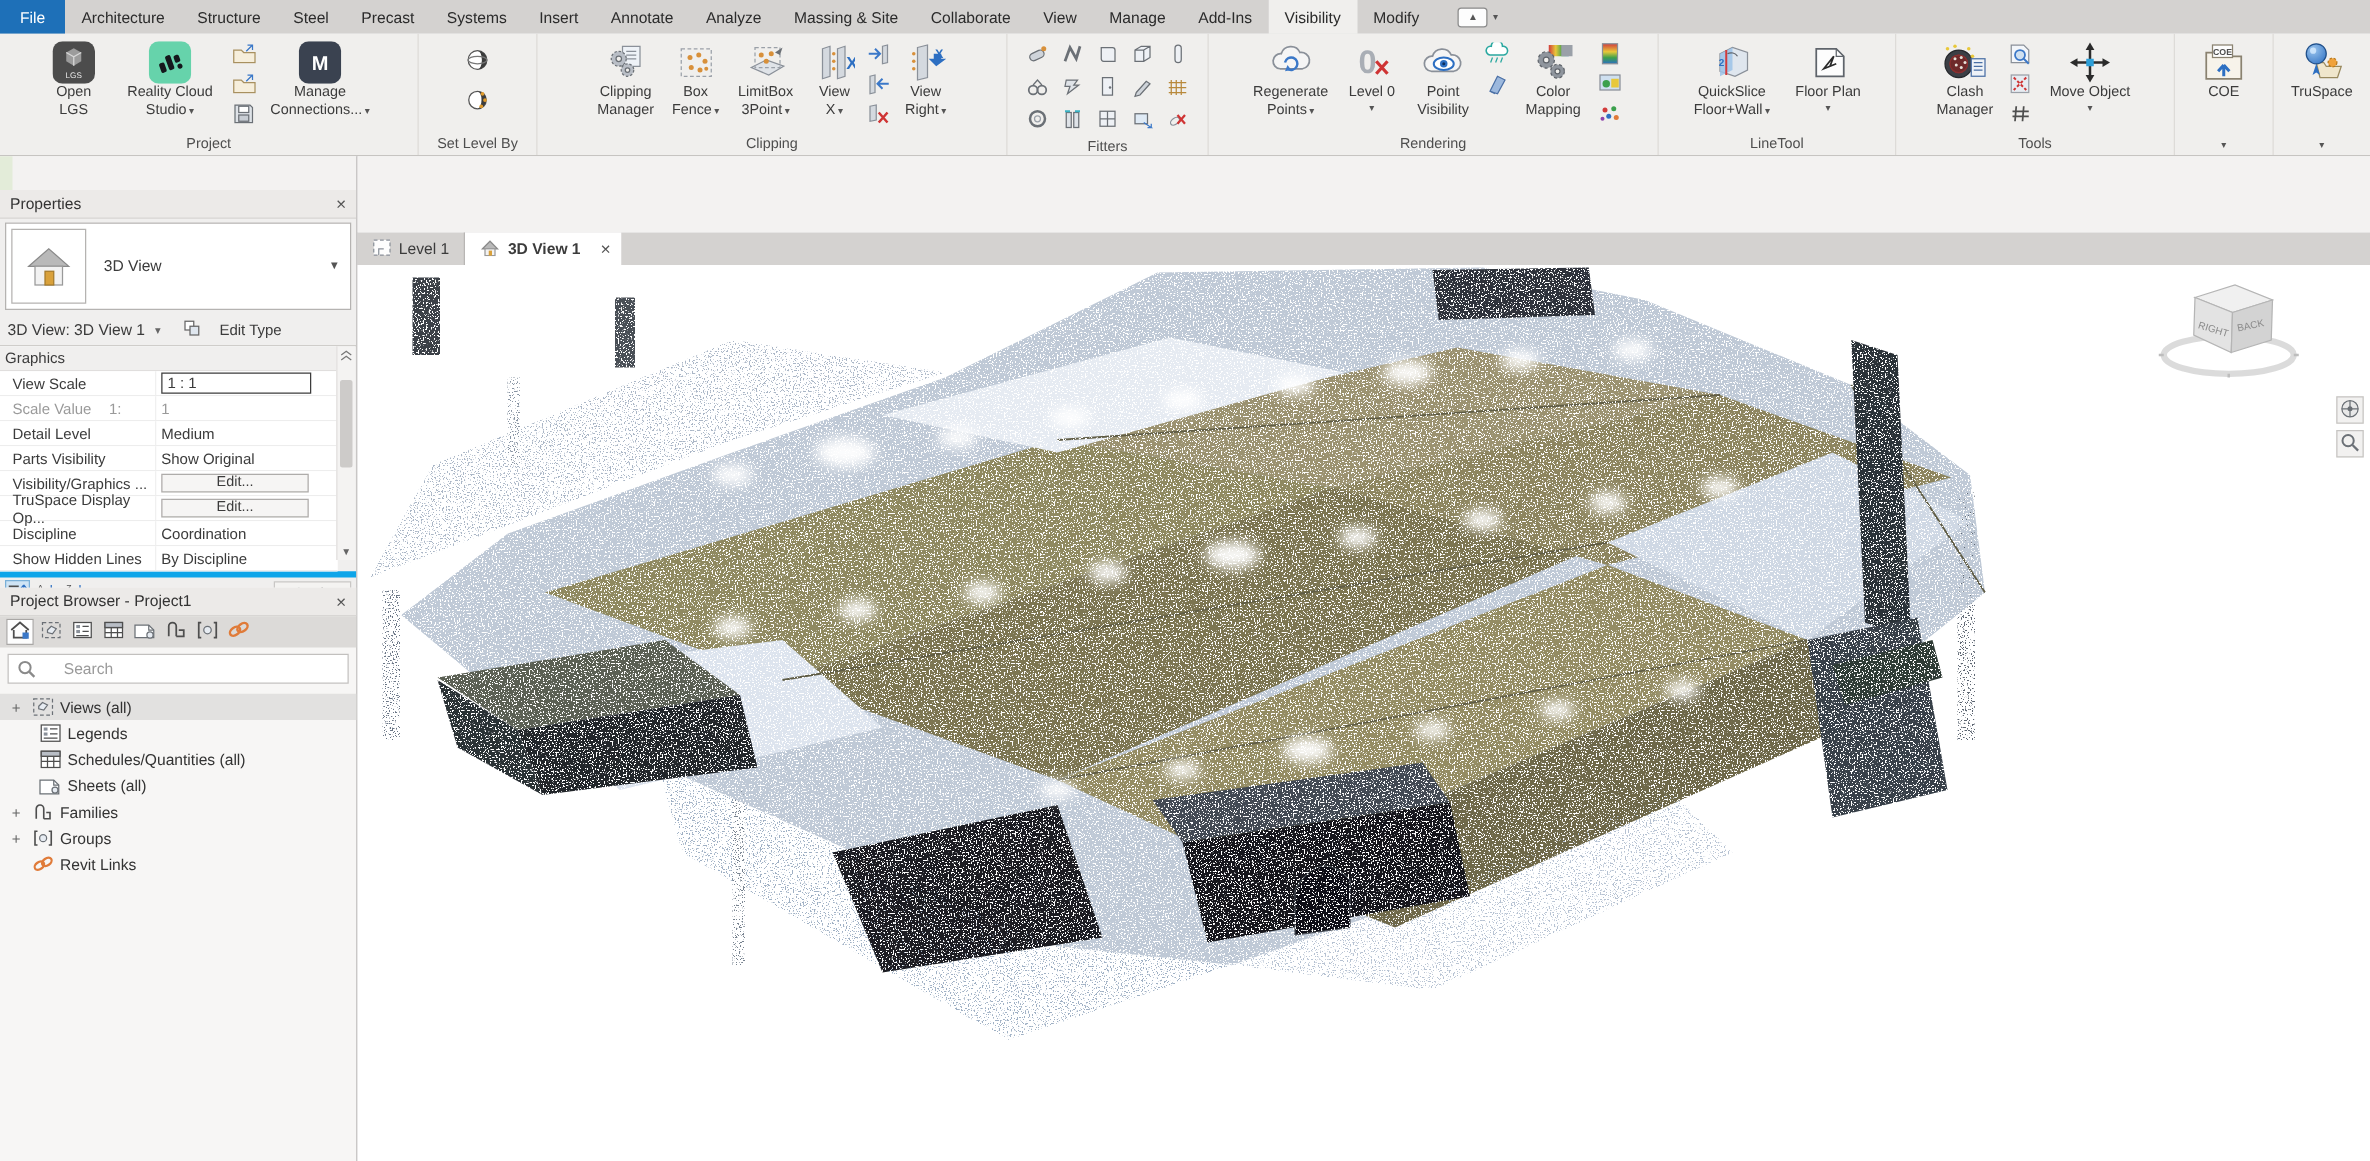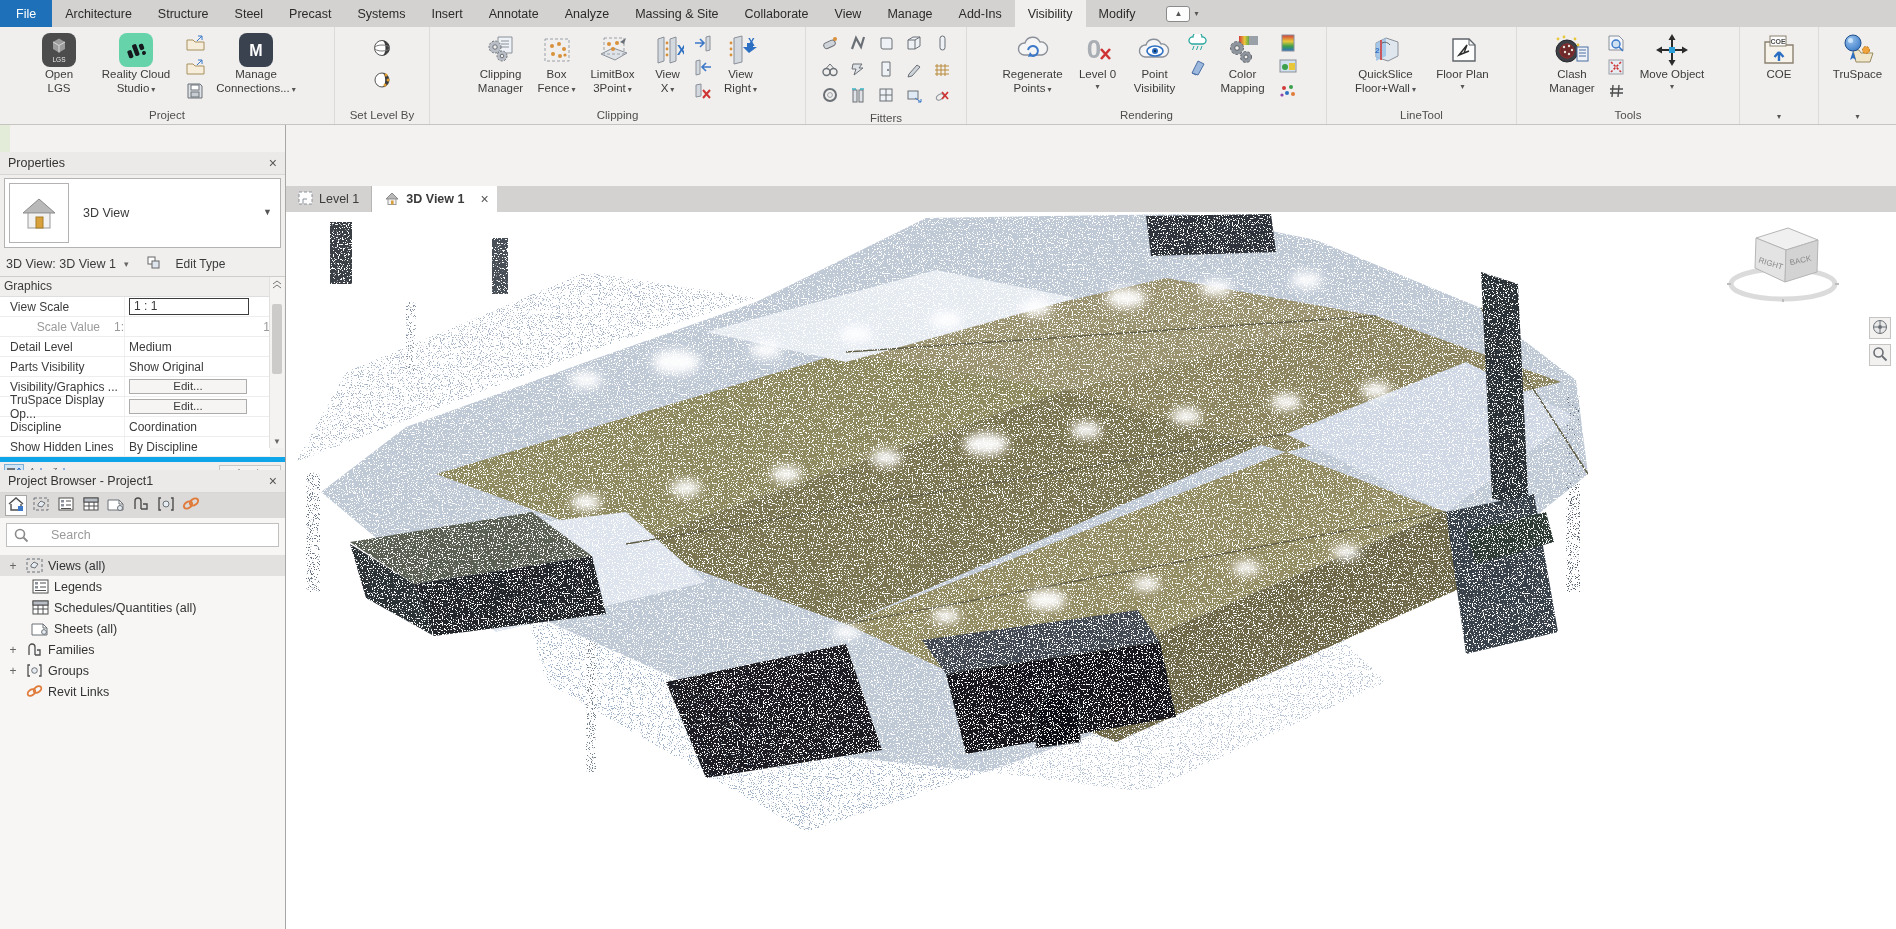--- a/index.html
+++ b/index.html
@@ -45,21 +45,21 @@
   .instrow{height:25px;display:flex;align-items:center;font-size:12.5px;color:#3b3b3b;padding-left:6px;border-bottom:1px solid #cfcdca;}
   .instrow .chev{font-size:9px;color:#666;margin-left:8px;}
   .edittype{margin-left:12px;display:flex;align-items:center;gap:16px;border:none;background:transparent;font-size:12px;color:#3b3b3b;}
   .pgridwrap{position:relative;}
   .pgrid{width:270px;background:#fff;}
   .psection{height:19px;line-height:19px;background:#f0efee;font-size:12px;color:#3b3b3b;padding-left:4px;border-bottom:1px solid #e0dedd;}
   .pgrow{height:19px;display:flex;border-bottom:1px solid #ededed;font-size:12px;background:#fff;}
   .pl{width:125px;padding-left:10px;display:flex;align-items:center;color:#3b3b3b;box-sizing:border-box;border-right:1px solid #f0f0f0;}
   .pl .l2{margin-left:14px;}
   .pv{flex:1;display:flex;align-items:center;padding-left:4px;color:#3b3b3b;}
-  .gray{color:#9a9a9a;justify-content:flex-end;}
+  .gray{color:#9a9a9a;}
   .scalebox{border:1.5px solid #3c3c3c;background:#fff;height:15px;line-height:15px;padding:0 4px;min-width:110px;font-size:12px;}
   .editbtn{width:118px;height:15px;line-height:13px;font-size:11.5px;color:#3b3b3b;background:#f6f5f4;border:1px solid #aeacaa;padding:0;}
   .pscroll{position:absolute;right:1px;top:0;width:14px;height:171px;background:#f4f3f2;border-left:1px solid #e2e0de;display:flex;flex-direction:column;align-items:center;}
   .pthumb{width:10px;height:70px;background:#cdcbc9;margin-top:14px;border-radius:2px;}
   .pdown{margin-top:auto;font-size:8px;color:#666;padding-bottom:2px;}
   .sortbar{height:22px;background:#f0efee;display:flex;align-items:center;padding:0 4px;gap:3px;border-top:5px solid #0ea5e9;}
   .sicon{width:20px;height:18px;border:1px solid transparent;background:transparent;display:flex;align-items:center;justify-content:center;padding:0;}
   .sicon.on{background:#cfe4f5;border-color:#7ab0d8;}
   .applybtn{margin-left:auto;width:62px;height:17px;font-size:12px;color:#9a9a9a;background:#f4f3f1;border:1px solid #c9c7c5;}
 

